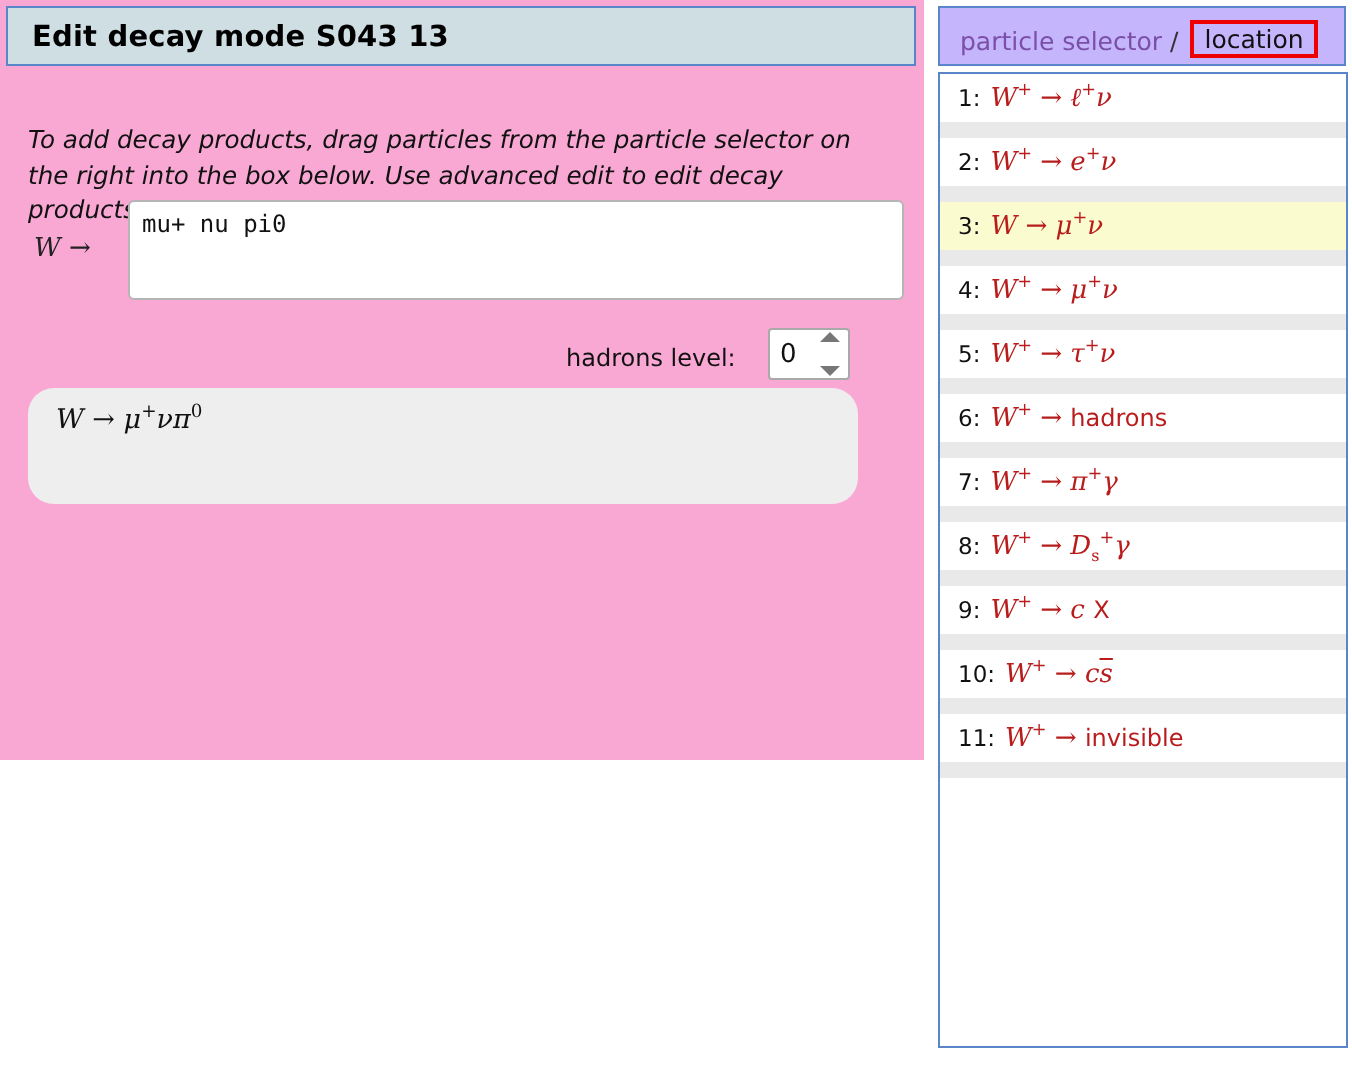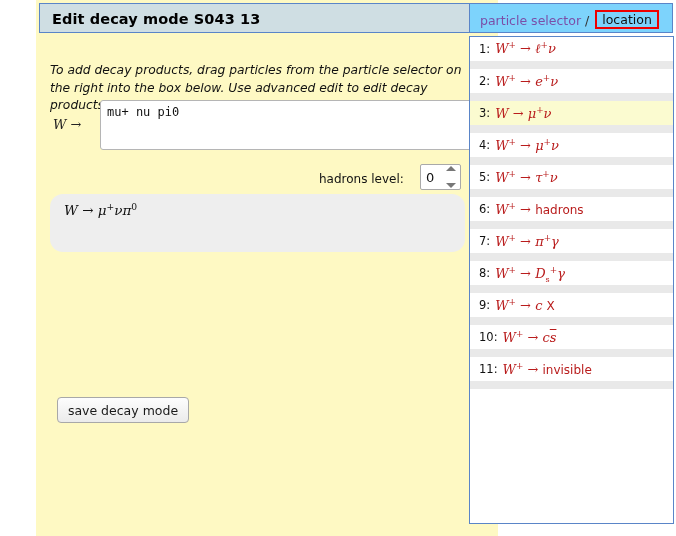--- a/index.html
+++ b/index.html
@@ -7,23 +7,22 @@
     width:676px;height:536px;
     background:#ffffff;
     font-family:"DejaVu Sans","Liberation Sans",sans-serif;
     font-size:12px;
     color:#000;
     overflow:hidden;
     position:relative;
   }
   
   #left-pane{
-    position:absolute;left:0;top:0;width:462px;height:536px;
-    background:#fef9c3;
-    margin-left:36px;
+    position:absolute;left:0;top:0;width:462px;height:380px;
+    background:#f9a8d4;
   }
   #edit-header{
     position:absolute;left:3px;top:3px;width:455px;height:30px;
     background:#cfdee3;
     border:1px solid #5a85c8;
     box-sizing:border-box;
   }
   #edit-header-title{
     position:absolute;left:12px;top:7px;
     font-size:14.5px;font-weight:bold;
@@ -107,21 +106,21 @@
   }
   #save-btn{left:21px;top:397px;width:132px;}
   #close-btn{left:270px;top:397px;width:112px;}
 
   
   #right-pane{
     position:absolute;left:469px;top:3px;width:205px;height:521px;
   }
   #selector-header{
     position:absolute;left:0;top:0;width:204px;height:30px;
-    background:#7dd3fc;
+    background:#c4b5fd;
     border:1px solid #5a85c8;
     box-sizing:border-box;
   }
   #selector-breadcrumb{
     position:absolute;left:10px;top:7px;
     font-size:12.5px;color:#7b4fa8;
     white-space:nowrap;
   }
   #breadcrumb-sep{color:#333;}
   #breadcrumb-location-wrap{
@@ -192,21 +191,20 @@
       <div class="spin-arrow spin-down"></div>
     </div>
   </div>
 
   <div id="preview-box">
     <div id="preview-formula">
       <span class="mi">W</span> → <span class="mi">μ</span><sup>+</sup><span class="mi">ν</span><span class="mi">π</span><sup>0</sup>
     </div>
   </div>
 
-  <div class="btn" id="save-btn">save decay mode</div>
 </div>
 
 <div id="right-pane">
 
   <div id="selector-header">
     <div id="selector-breadcrumb">
       <span>particle selector</span>
       <span id="breadcrumb-sep">/</span>
       <span id="breadcrumb-location-wrap">
         <span id="breadcrumb-location">location</span>

